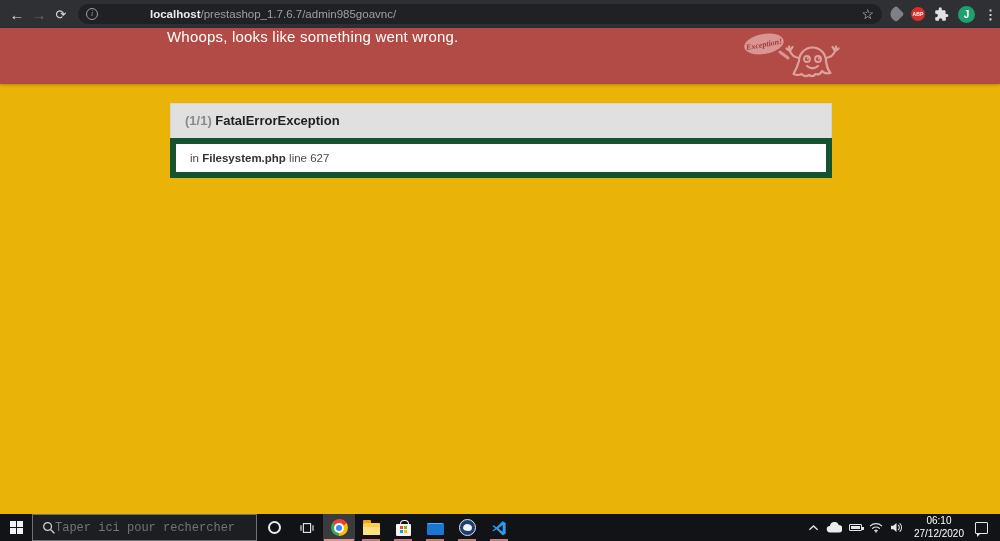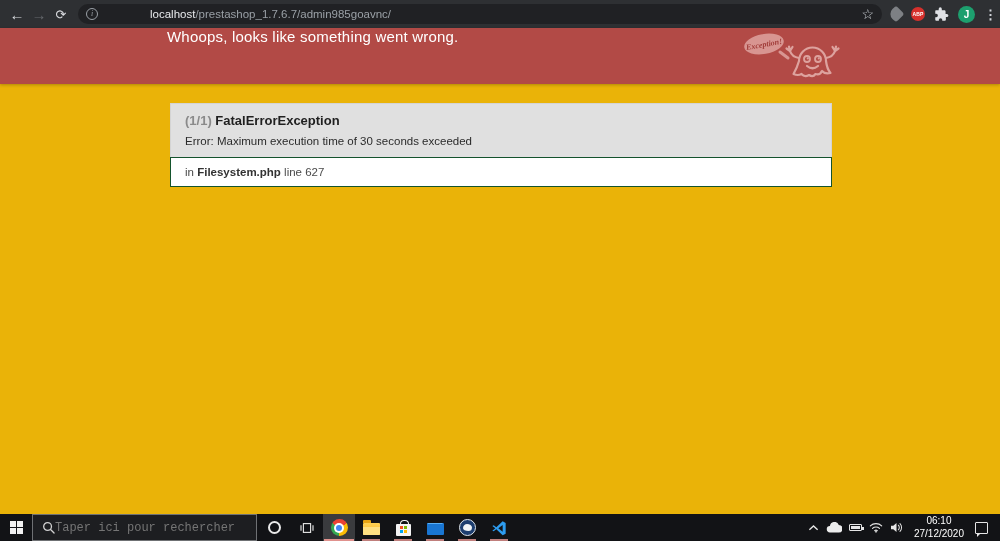--- a/index.html
+++ b/index.html
@@ -10,21 +10,21 @@
   .toolbar { height:28px; background:#2e3033; display:flex; align-items:center; padding:0 8px 0 6px; }
   .navbtn { width:22px; height:22px; display:flex; align-items:center; justify-content:center;
             color:#dadce0; font-size:15px; border-radius:50%; cursor:pointer; flex:0 0 auto; }
   .navbtn.disabled { color:#66696d; }
   .reload { font-size:13px; }
   .urlbar { flex:1; height:20px; background:#202124; border-radius:11px; margin:0 8px 0 6px;
             display:flex; align-items:center; padding:0 8px; min-width:0; }
   .info-ic { width:12px; height:12px; border:1px solid #9aa0a6; border-radius:50%; color:#9aa0a6;
              font-size:8px; line-height:10px; text-align:center; font-style:italic; font-family:"Liberation Serif",serif; flex:0 0 auto; }
   .url-text { margin-left:8px; font-size:11.5px; color:#9aa0a6; white-space:nowrap; overflow:hidden; flex:1; }
-  .url-text b { color:#e8eaed; font-weight:normal;padding-left:44px; }
+  .url-text b { color:#e8eaed; font-weight:bold;padding-left:44px; }
   .star { margin-left:auto; color:#cfd3d8; font-size:14px; flex:0 0 auto; cursor:pointer; }
   .ext-row { display:flex; align-items:center; gap:9px; flex:0 0 auto; }
   .tag-ic { width:12px; height:12px; background:#7d8084; border-radius:3px 3px 3px 7px; transform:rotate(45deg); }
   .abp { width:14px; height:14px; background:#d6302c; border-radius:50%; color:#fff; font-size:5px;
          font-weight:bold; display:flex; align-items:center; justify-content:center; letter-spacing:.2px; }
   .avatar { width:17px; height:17px; background:#1d9f6e; border-radius:50%; color:#fff; font-size:10px;
             display:flex; align-items:center; justify-content:center; font-weight:bold; }
   .dots { color:#cfd3d8; font-size:13px; font-weight:bold; line-height:1; letter-spacing:0; width:8px; text-align:center; }
 
   
@@ -34,21 +34,21 @@
   .ghost { position:absolute; right:158px; top:3px; }
 
   
   .content { background:#eab308; height:430px; }
   .card { width:662px; margin-left:170px; padding-top:19px; }
   .card-head { background:#e0e0e0; border:1px solid #d4d4d4; border-bottom:none; padding:9px 14px 10px; }
   .exc-line { font-size:13px; color:#222; }
   .exc-idx { color:#8a8a8a; font-weight:bold; }
   .exc-name { font-weight:bold; color:#1f1f1f; }
   .exc-msg { font-size:11.5px; color:#2b2b2b; margin-top:7px; }
-  .card-body { background:#fff; border:1px solid #14532d; padding:8px 14px; font-size:11.5px; color:#4a4a4a; }
+  .card-body { background:#fff; border:6px solid #14532d; padding:8px 14px; font-size:11.5px; color:#4a4a4a; }
   .card-body b { color:#333; }
 
   
   .taskbar { position:absolute; bottom:0; left:0; width:1000px; height:27px; background:#121316;
              display:flex; align-items:stretch; }
   .tb-btn { display:flex; align-items:center; justify-content:center; cursor:pointer; position:relative; }
   .start { width:32px; }
   .win-logo { display:grid; grid-template-columns:6px 6px; grid-template-rows:6px 6px; gap:1px; }
   .win-logo span { background:#f2f2f2; }
   .searchbox { width:225px; background:#1d1e21; border:1px solid #6f7174; display:flex; align-items:center;
@@ -162,21 +162,20 @@
   </svg>
 </div>
 
 <div class="content">
   <div class="card">
     <div class="card-head">
       <div class="exc-line">
         <span class="exc-idx">(1/1)</span>
         <span class="exc-name">FatalErrorException</span>
       </div>
-      <div class="exc-msg">Error: Maximum execution time of 30 seconds exceeded</div>
     </div>
     <div class="card-body">
       <span>in</span>
       <b>Filesystem.php</b>
       <span>line 627</span>
     </div>
   </div>
 </div>
 
 <div class="taskbar">

